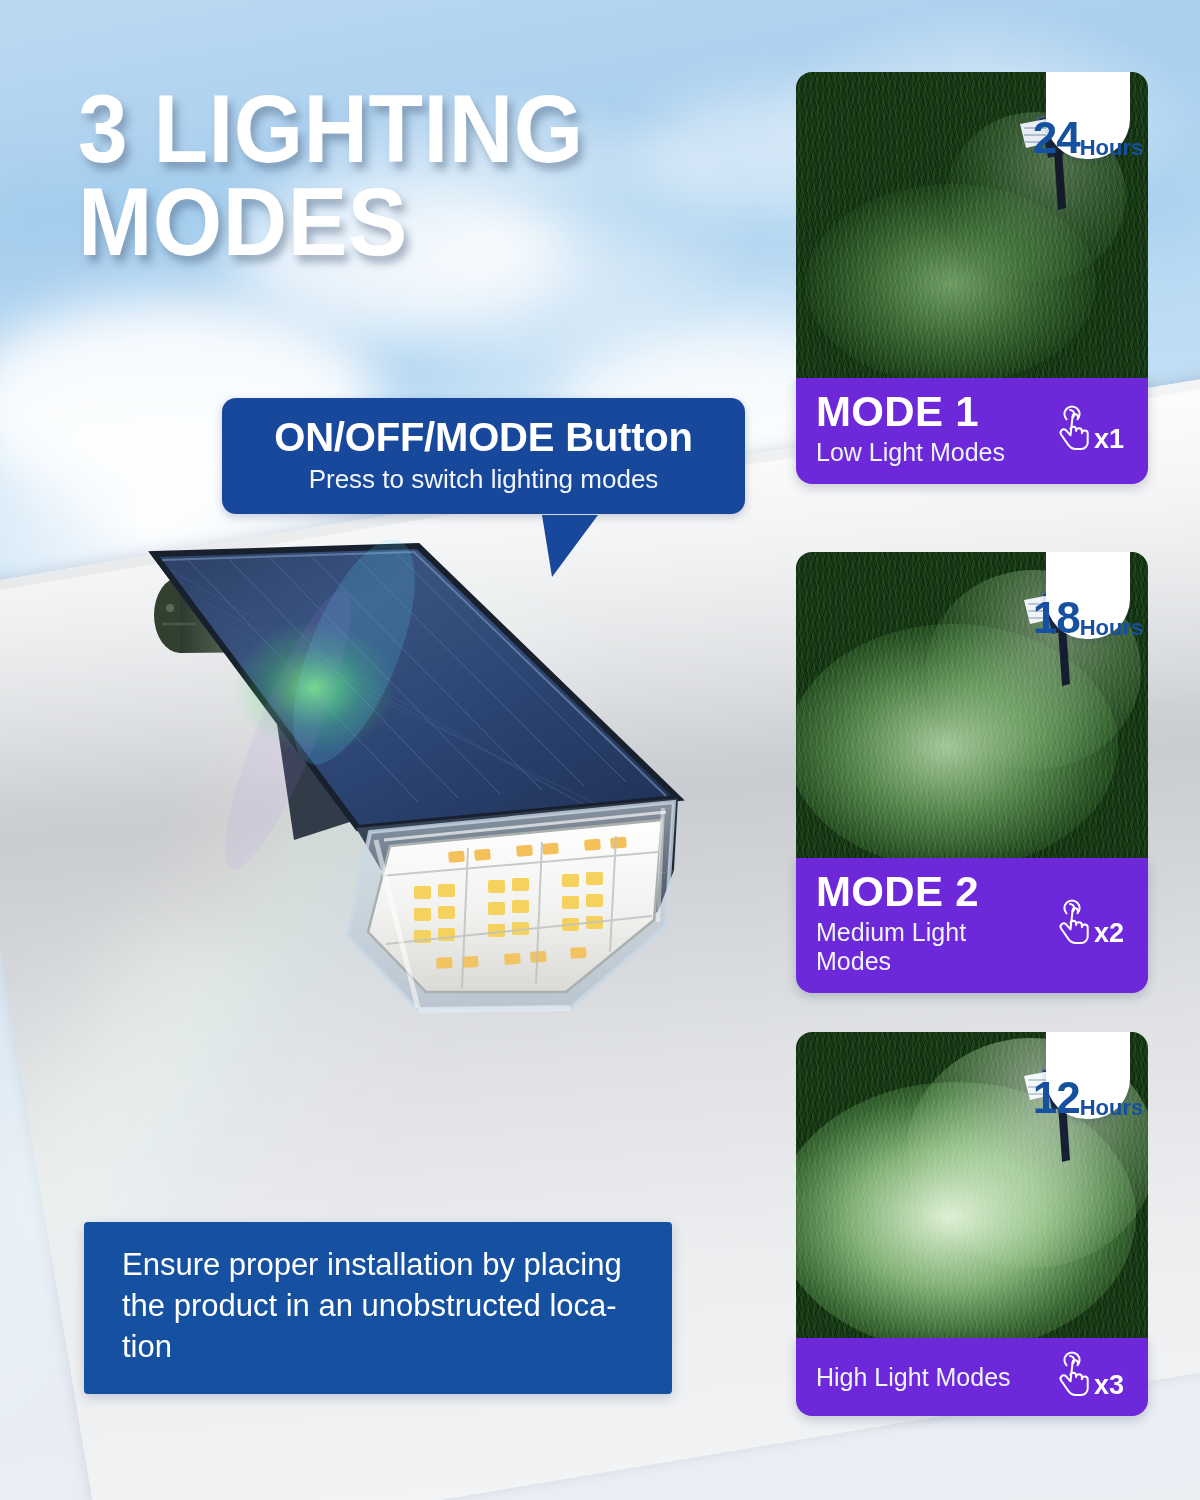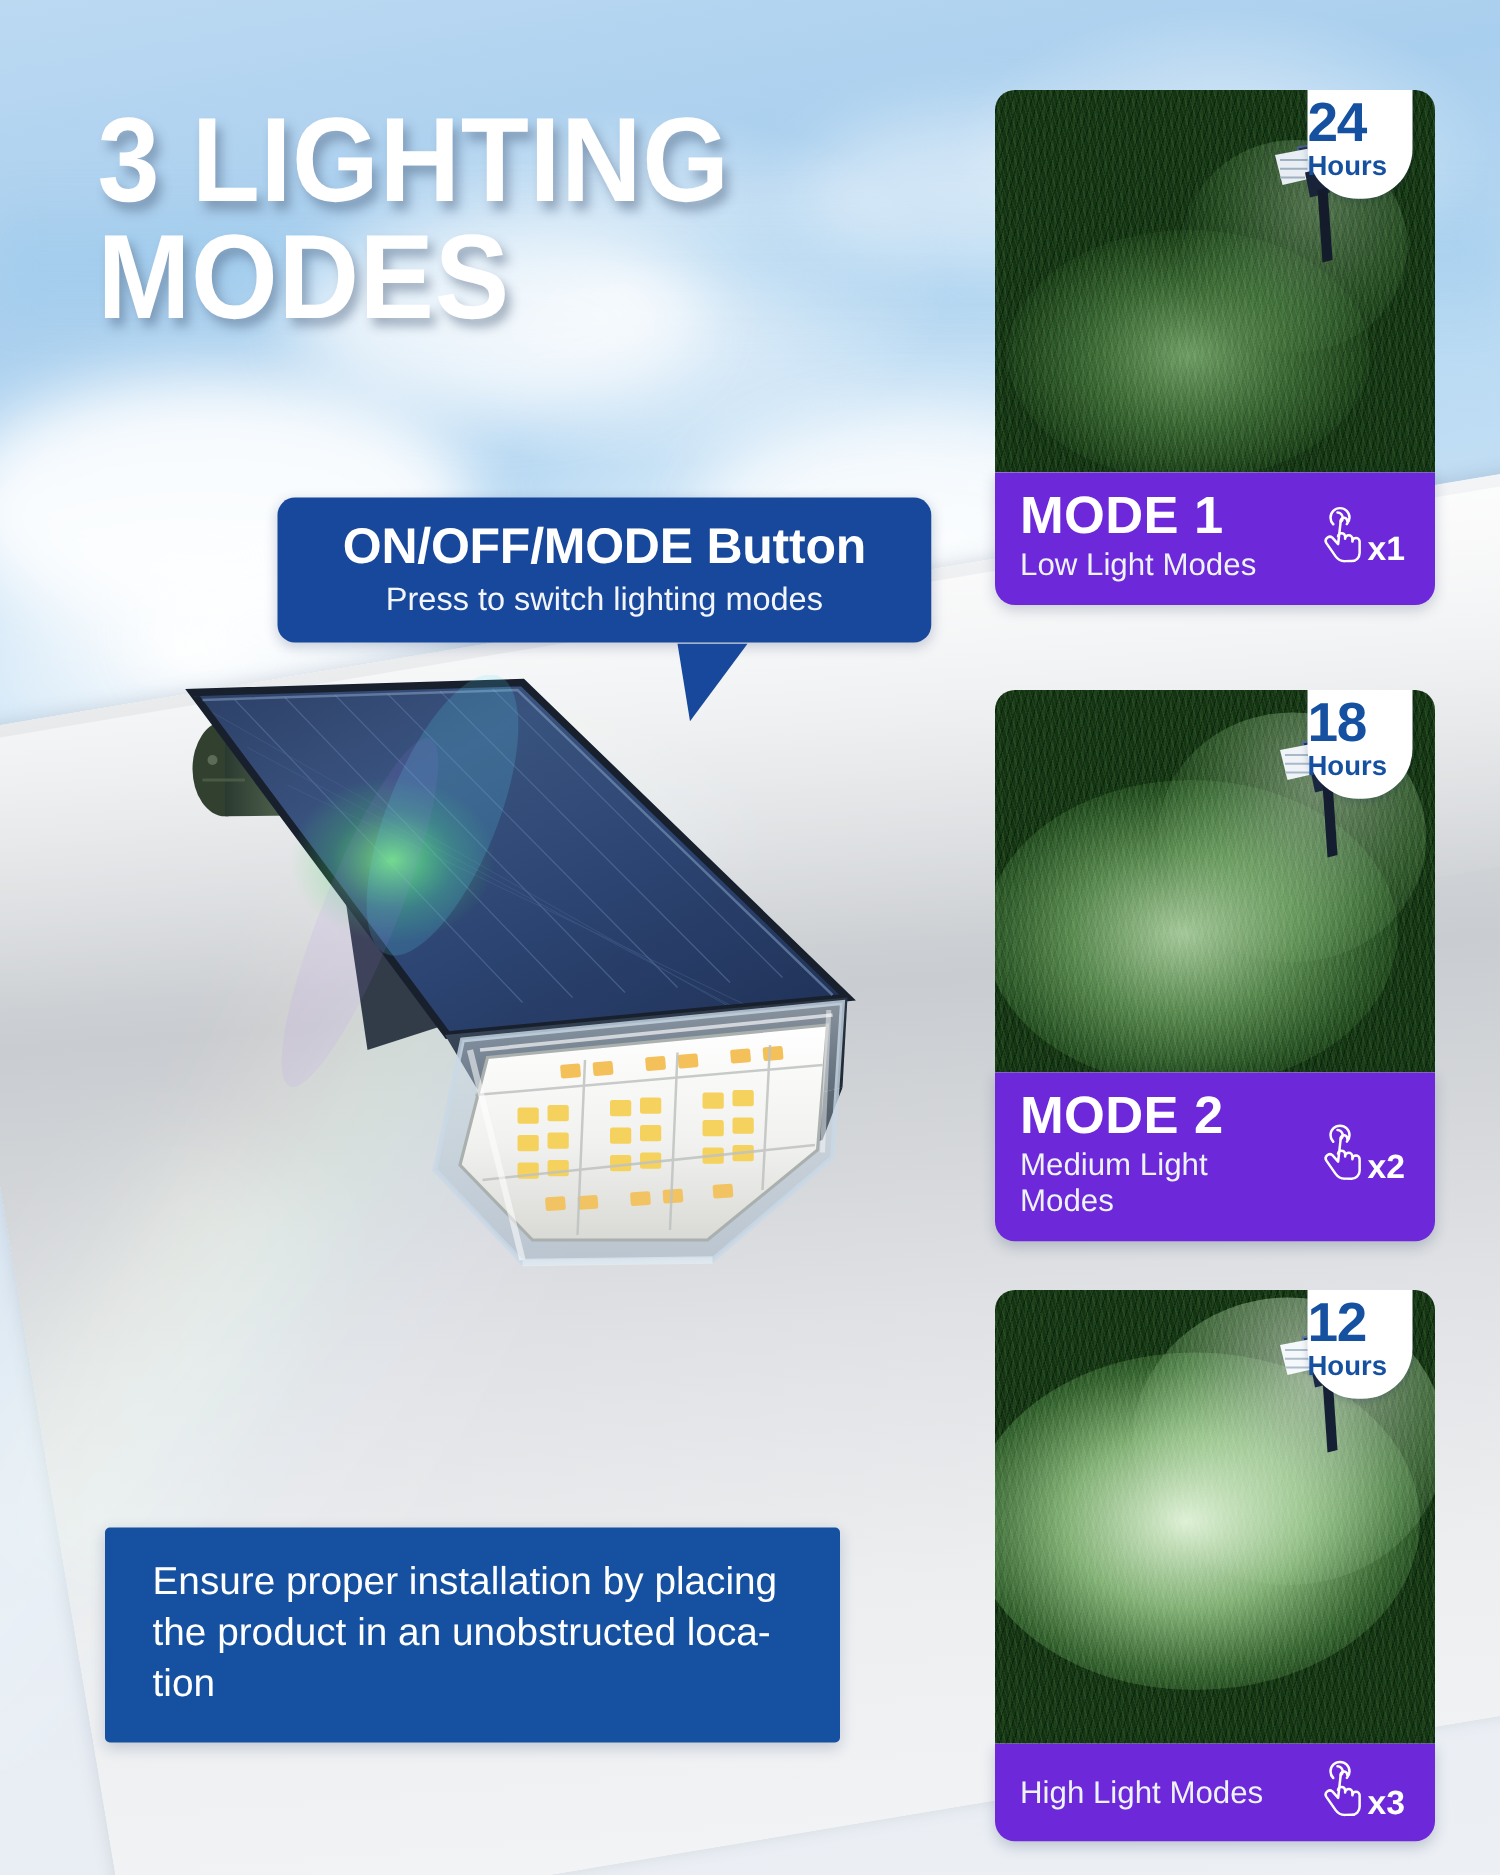--- a/index.html
+++ b/index.html
@@ -264,22 +264,21 @@
   
   .hours-badge {
     position: absolute;
     right: 18px;
     top: -9px;
     width: 84px;
     height: 96px;
     background: #ffffff;
     border-radius: 4px 4px 40px 40px;
     display: flex;
-    flex-direction: column;
-    align-items: flex-start;
+    align-items: flex-end;
     justify-content: center;
     z-index: 4;
     box-shadow: 0 2px 6px rgba(20,40,80,0.22);
   }
   .hours-num {
     color: #1551a0;
     font-family: "Liberation Sans Narrow", "Liberation Sans", sans-serif;
     font-weight: 700;
     font-size: 44px;
     line-height: 0.95;
@@ -577,21 +576,21 @@
             <path d="M24.6 11.5 l-2.1 18.8 l-4.6 -5.2 a3.3 3.3 0 0 0 -4.8 4.4 l7.4 10.6 a9 9 0 0 0 7.4 3.8 h5.4 a6.4 6.4 0 0 0 6.4 -6.4 v-9.2 a2.9 2.9 0 0 0 -5.8 0 v-2.2 a2.9 2.9 0 0 0 -5.8 0 v-2.1 a2.9 2.9 0 0 0 -5.7 0"></path>
             <path d="M24.6 11.5 a2.6 2.6 0 1 1 5.2 0.5"></path>
           </g>
         </svg>
         <span class="tap-count">x2</span>
       </div>
     </div>
   </div>
 
   <div class="card" style="top:1032px">
-    <div class="card-photo" style="height:363px">
+    <div class="card-photo" style="height:306px">
       <div class="grass"></div>
       <div class="beam" style="left:-20px; top:50px; width:360px; height:270px;
            background: radial-gradient(ellipse at 48% 50%, rgba(235,255,225,0.92) 0%, rgba(195,255,175,0.62) 36%, rgba(140,230,125,0.26) 64%, rgba(0,0,0,0) 84%);"></div>
       <div class="beam" style="left:110px; top:6px; width:250px; height:230px;
            background: radial-gradient(ellipse at 58% 28%, rgba(245,255,240,0.55) 0%, rgba(185,250,170,0.26) 50%, rgba(0,0,0,0) 78%);"></div>
       <div class="fixture" style="left:212px; top:14px; width:108px; height:120px;">
         <svg viewBox="0 0 108 120">
           <path d="M34 24 L92 14 L98 34 L40 46 Z" fill="#233454"></path>
           <path d="M34 24 L92 14 L98 34 L40 46 Z" fill="none" stroke="#5c7aa6" stroke-width="1.5"></path>
           <path d="M46 18 L52 41 M58 16 L64 39 M70 15 L76 37" stroke="#445f8a" stroke-width="1.2"></path>

